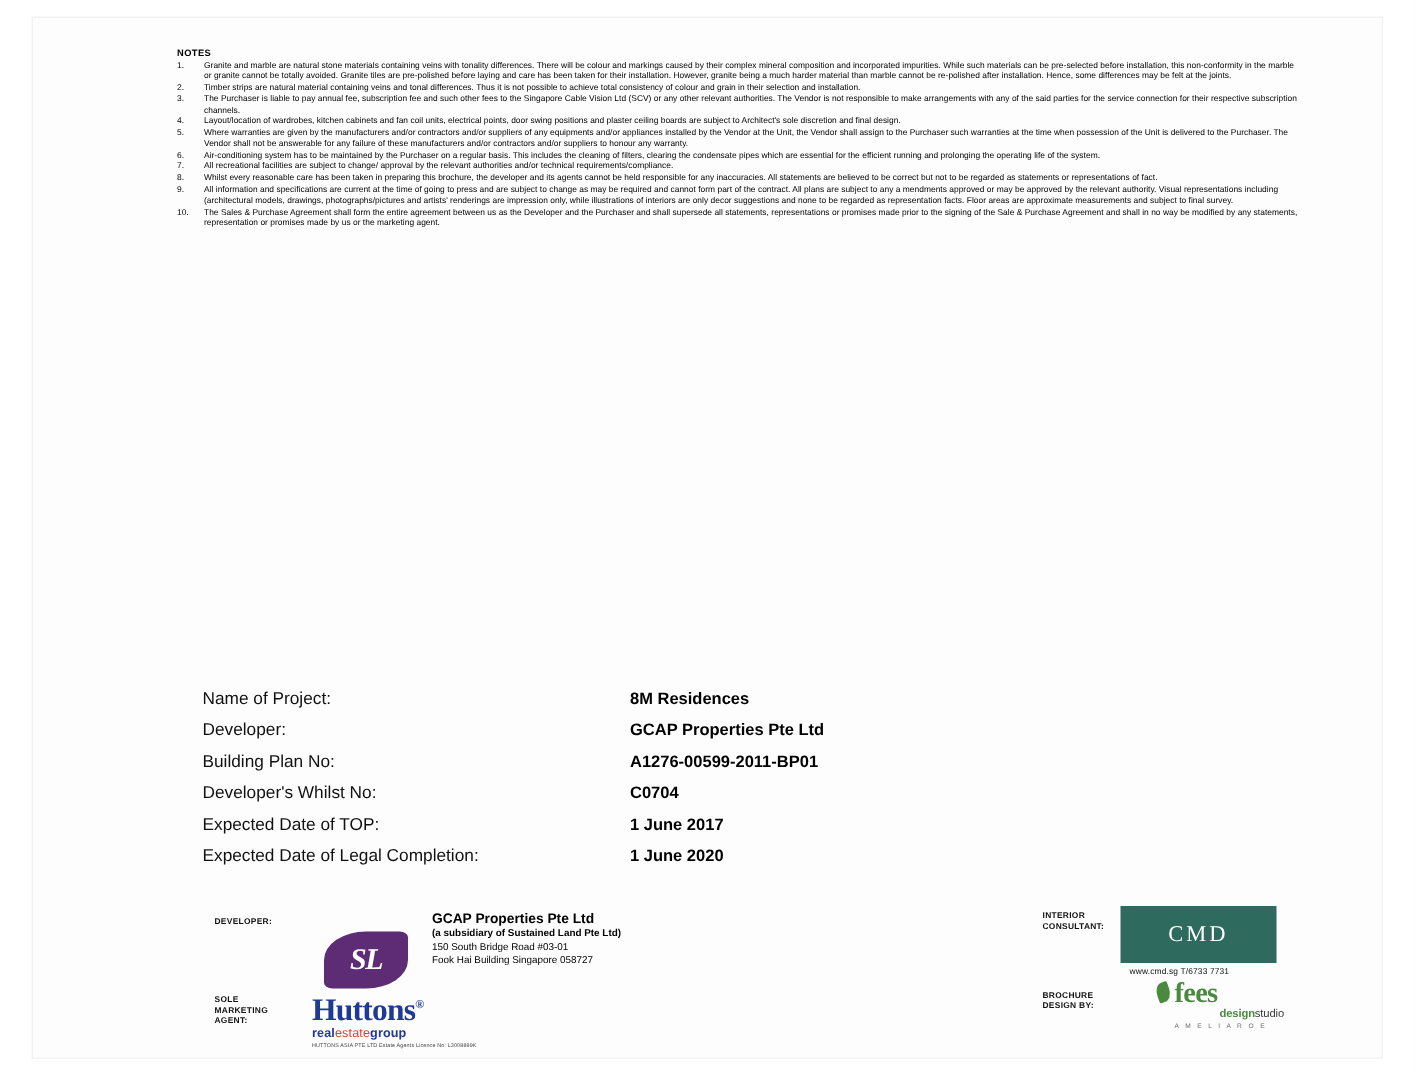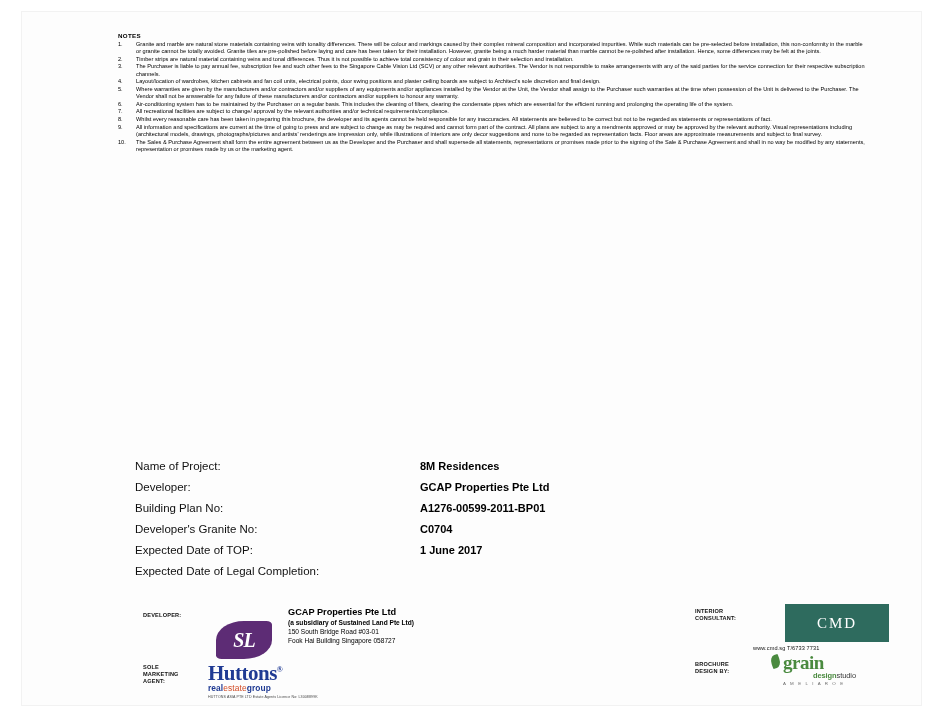--- a/index.html
+++ b/index.html
@@ -144,21 +144,21 @@
   }
   .dev-addr {
     font-size: 6.6px;
     line-height: 9px;
   }
 
   
   .ic-label { position: absolute; left: 560px; top: 4px; width: 60px; }
   .cmd-box {
     position: absolute;
-    left: 650px;
+    left: 612px;
     top: 0px;
     width: 104px;
     height: 38px;
     background: #2e6b5e;
     display: flex;
     align-items: center;
     justify-content: center;
   }
   .cmd-text {
     color: #ffffff;
@@ -307,29 +307,30 @@
     </div>
     <div class="part-row">
       <div class="part-label">Developer:</div>
       <div class="part-value">GCAP Properties Pte Ltd</div>
     </div>
     <div class="part-row">
       <div class="part-label">Building Plan No:</div>
       <div class="part-value">A1276-00599-2011-BP01</div>
     </div>
     <div class="part-row">
-      <div class="part-label">Developer's Granite No:</div>
+      <div class="part-label">Developer's Whilst No:</div>
       <div class="part-value">C0704</div>
     </div>
     <div class="part-row">
       <div class="part-label">Expected Date of TOP:</div>
       <div class="part-value">1 June 2017</div>
     </div>
     <div class="part-row">
       <div class="part-label">Expected Date of Legal Completion:</div>
+      <div class="part-value">1 June 2020</div>
     </div>
   </div>
 
   <div class="footer">
 
     <div class="f-label dev-label">DEVELOPER:</div>
 
     <div class="dev-logo">
       <div class="sl-shape"></div>
       <div class="sl-text">SL</div>
@@ -355,19 +356,19 @@
     <div class="huttons">
       <div class="huttons-main"><span>Huttons</span><span class="reg">®</span></div>
       <div class="huttons-sub"><b>real</b><span>estate</span><b>group</b></div>
       <div class="huttons-tiny">HUTTONS ASIA PTE LTD     Estate Agents Licence No: L3008899K</div>
     </div>
 
     <div class="f-label bd-label" style="white-space:pre-line">BROCHURE
 DESIGN BY:</div>
     <div class="mint">
       <div class="mint-leaf"></div>
-      <div class="mint-word">grain</div>
+      <div class="mint-word">fees</div>
       <div class="mint-sub"><b>design</b><span>studio</span></div>
       <div class="mint-tiny">A  M  E  L  I  A      R  O  E</div>
     </div>
 
   </div>
 </div>
 
 </body></html>

